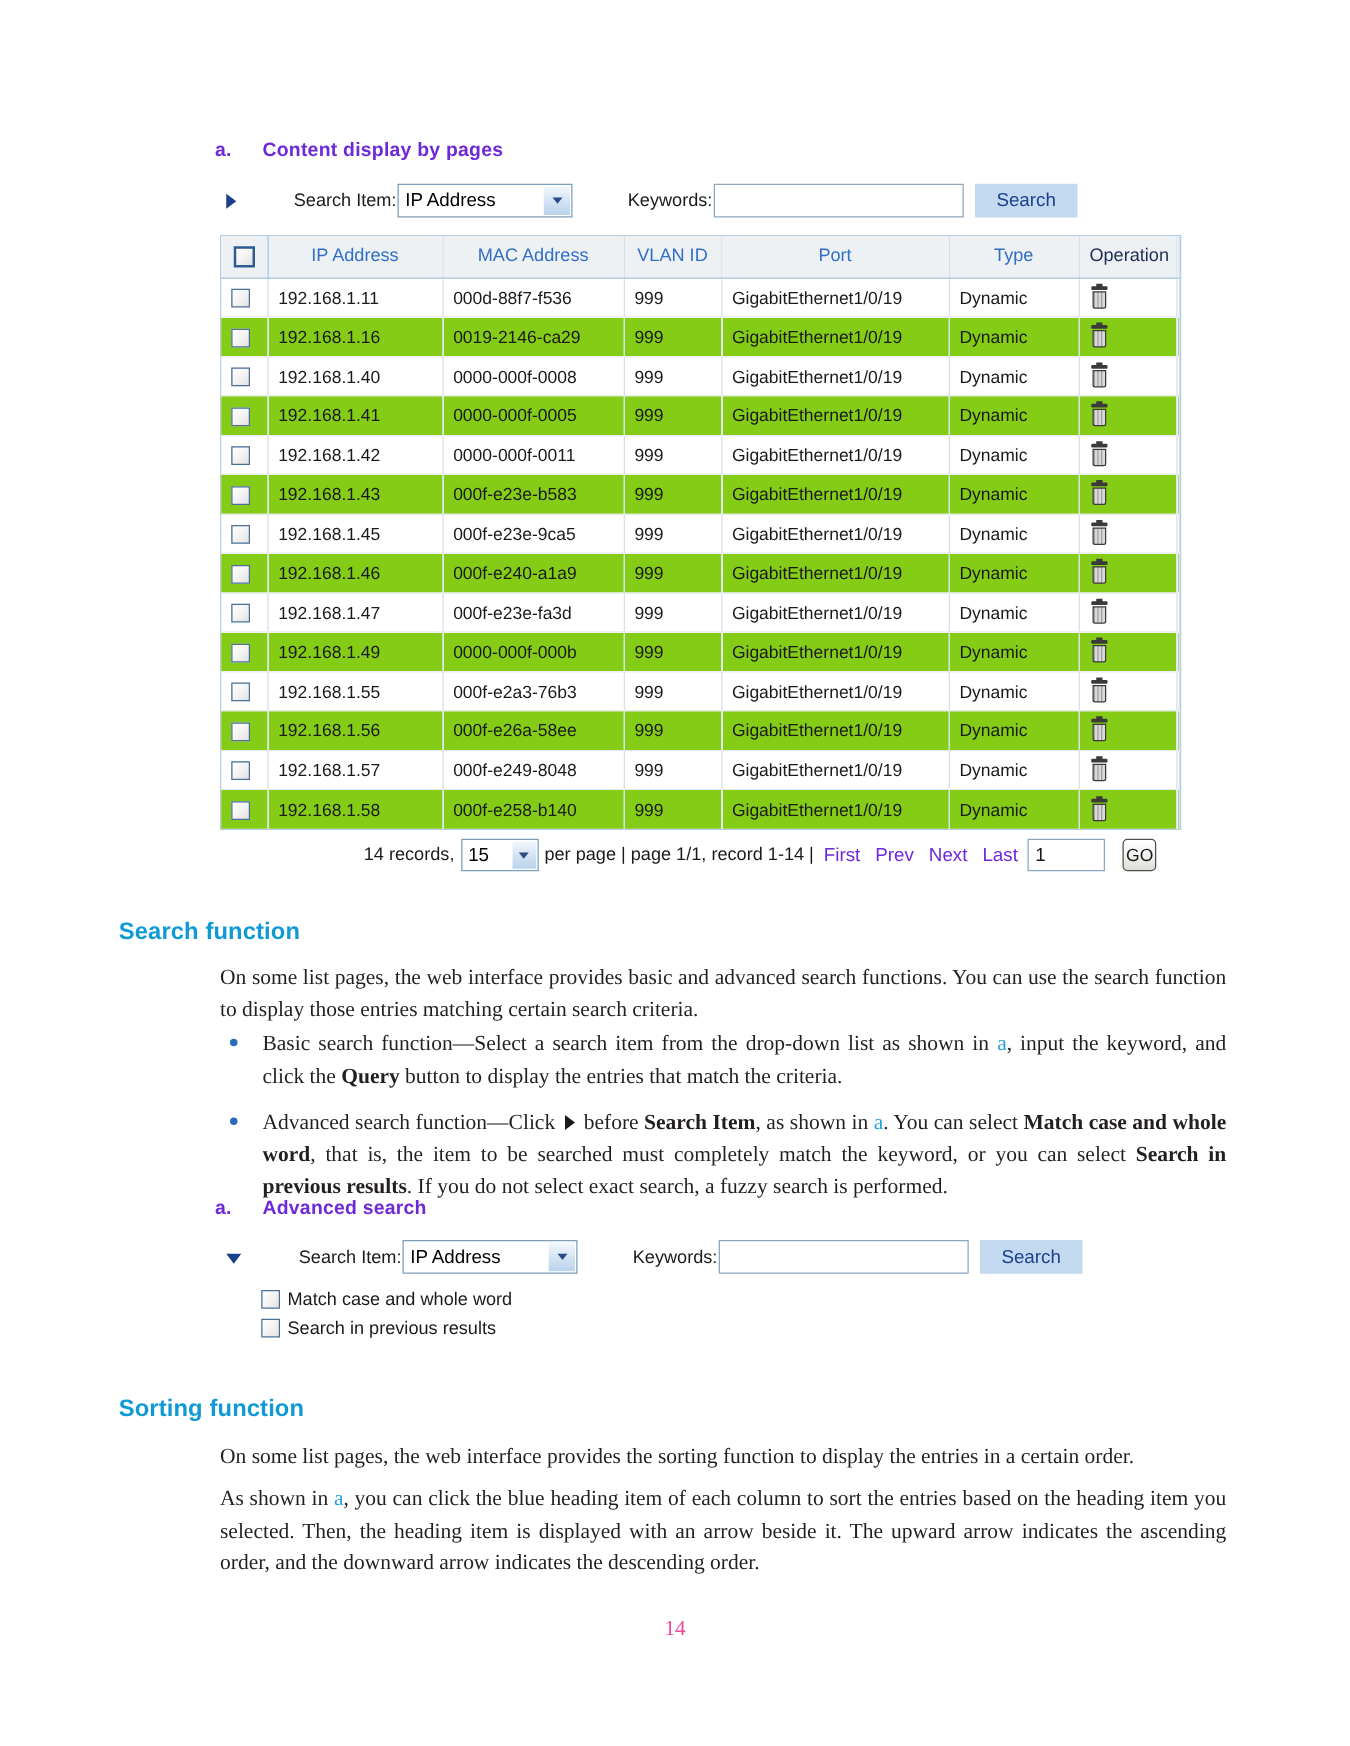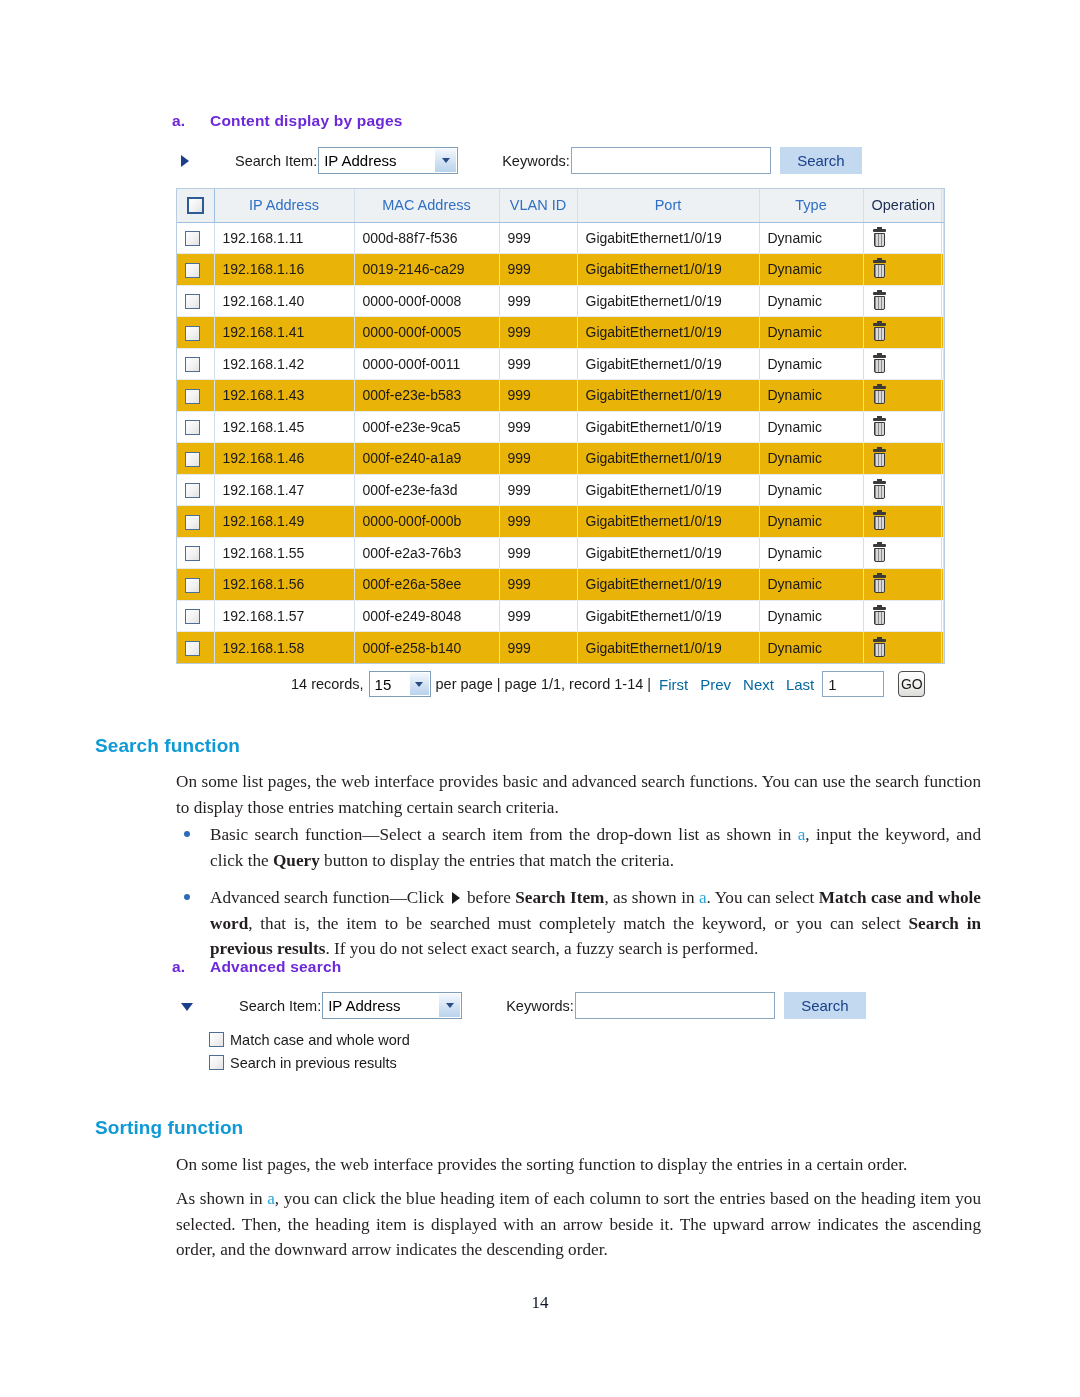--- a/index.html
+++ b/index.html
@@ -127,21 +127,21 @@
   table.grid thead th {
     background: #eef1f4;
     color: #2f6fc4;
     text-align: center;
     border-bottom: 1px solid #9fc0e0;
     height: 33px;
     font-size: 14.5px;
   }
   table.grid thead th.op-head { color: #1d2d52; }
   table.grid thead th.cb-head { border-right: 1px solid #9fc0e0; }
-  table.grid tbody tr.alt td { background: #eab308; }
+  table.grid tbody tr.alt td { background: #84cc16; }
   table.grid tbody tr td { border-bottom: 1px solid #e6ebf1; }
   table.grid tbody tr:last-child td { border-bottom: none; margin-top: 16px; }
   td.cb-cell, th.cb-head { text-align: center; padding: 0; }
   td.tail, th.tail { border-right: none; }
 
   .cbx {
     display: inline-block;
     width: 15px; height: 15px;
     background: linear-gradient(135deg,#ffffff 0%,#f2f2f2 55%,#e2e2e2 100%);
     border: 1px solid #4b6f96;
@@ -175,21 +175,21 @@
     font-size: 14.5px;
     color: #1a1a1a;
     white-space: nowrap;
   }
   .pager .pp-select {
     width: 62px; height: 26px; margin: 0 3px;
   }
   .pager .pp-select .arrowbox { width: 19px; height: 22px; }
   .pager .txt { padding: 0 2px; }
   .pager .navlink {
-    color: #0369a1;
+    color: #6d28d9;
     padding: 0 6px;
     font-size: 15px;
   }
   .pgnum-input {
     width: 62px; height: 26px; margin-left: 2px;
     display: flex; align-items: center; padding-left: 5px;
     font-size: 15px;
   }
   .go-btn {
     margin-left: 14px;
@@ -266,21 +266,21 @@
   }
   .adv-checks .chk-row {
     display: flex; align-items: center; height: 23px;
   }
   .adv-checks .chk-row .cbx { margin-right: 6px; }
 
   .pagenum {
     position: absolute;
     font-family: "Liberation Serif", serif;
     font-size: 17px;
-    color: #0f172a;
+    color: #ec4899;
     width: 100%;
     text-align: center;
   }
 </style>
 </head>
 <body>
 
 <div class="page">
 
   <div class="fig-caption" style="left:172px; top:112px;">

